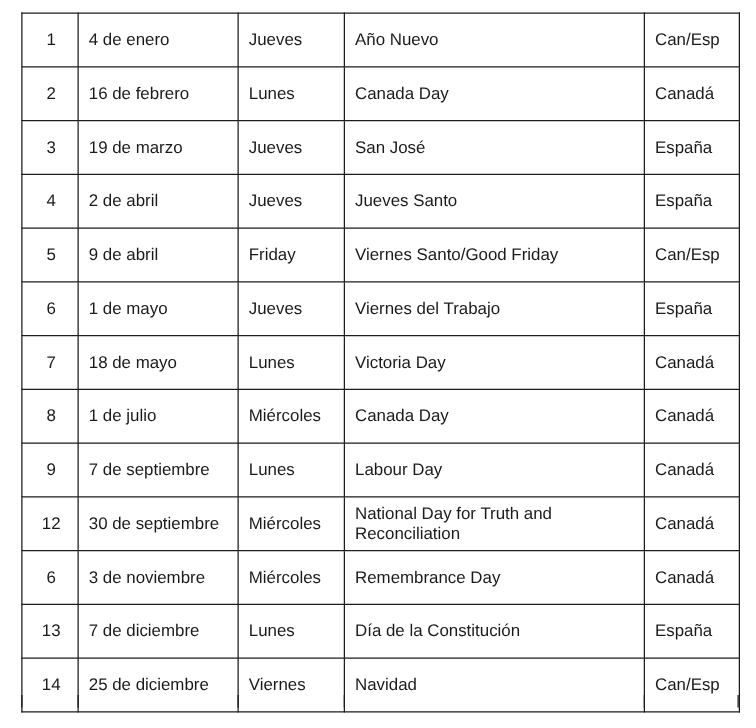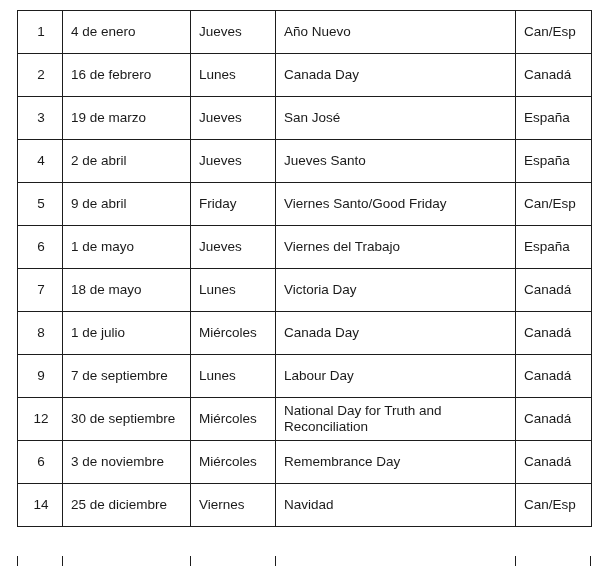--- a/index.html
+++ b/index.html
@@ -155,20 +155,27 @@
 
 
   <tr>
     <td class="c-num">6</td>
     <td class="c-date">3 de noviembre</td>
     <td class="c-day">Miércoles</td>
     <td class="c-holiday">Remembrance Day</td>
     <td class="c-country">Canadá</td>
   </tr>
 
+  <tr>
+    <td class="c-num">13</td>
+    <td class="c-date">7 de diciembre</td>
+    <td class="c-day">Lunes</td>
+    <td class="c-holiday">Día de la Constitución</td>
+    <td class="c-country">España</td>
+  </tr>
 
   <tr>
     <td class="c-num">14</td>
     <td class="c-date">25 de diciembre</td>
     <td class="c-day">Viernes</td>
     <td class="c-holiday">Navidad</td>
     <td class="c-country">Can/Esp</td>
   </tr>
 </tbody>
   </table>

